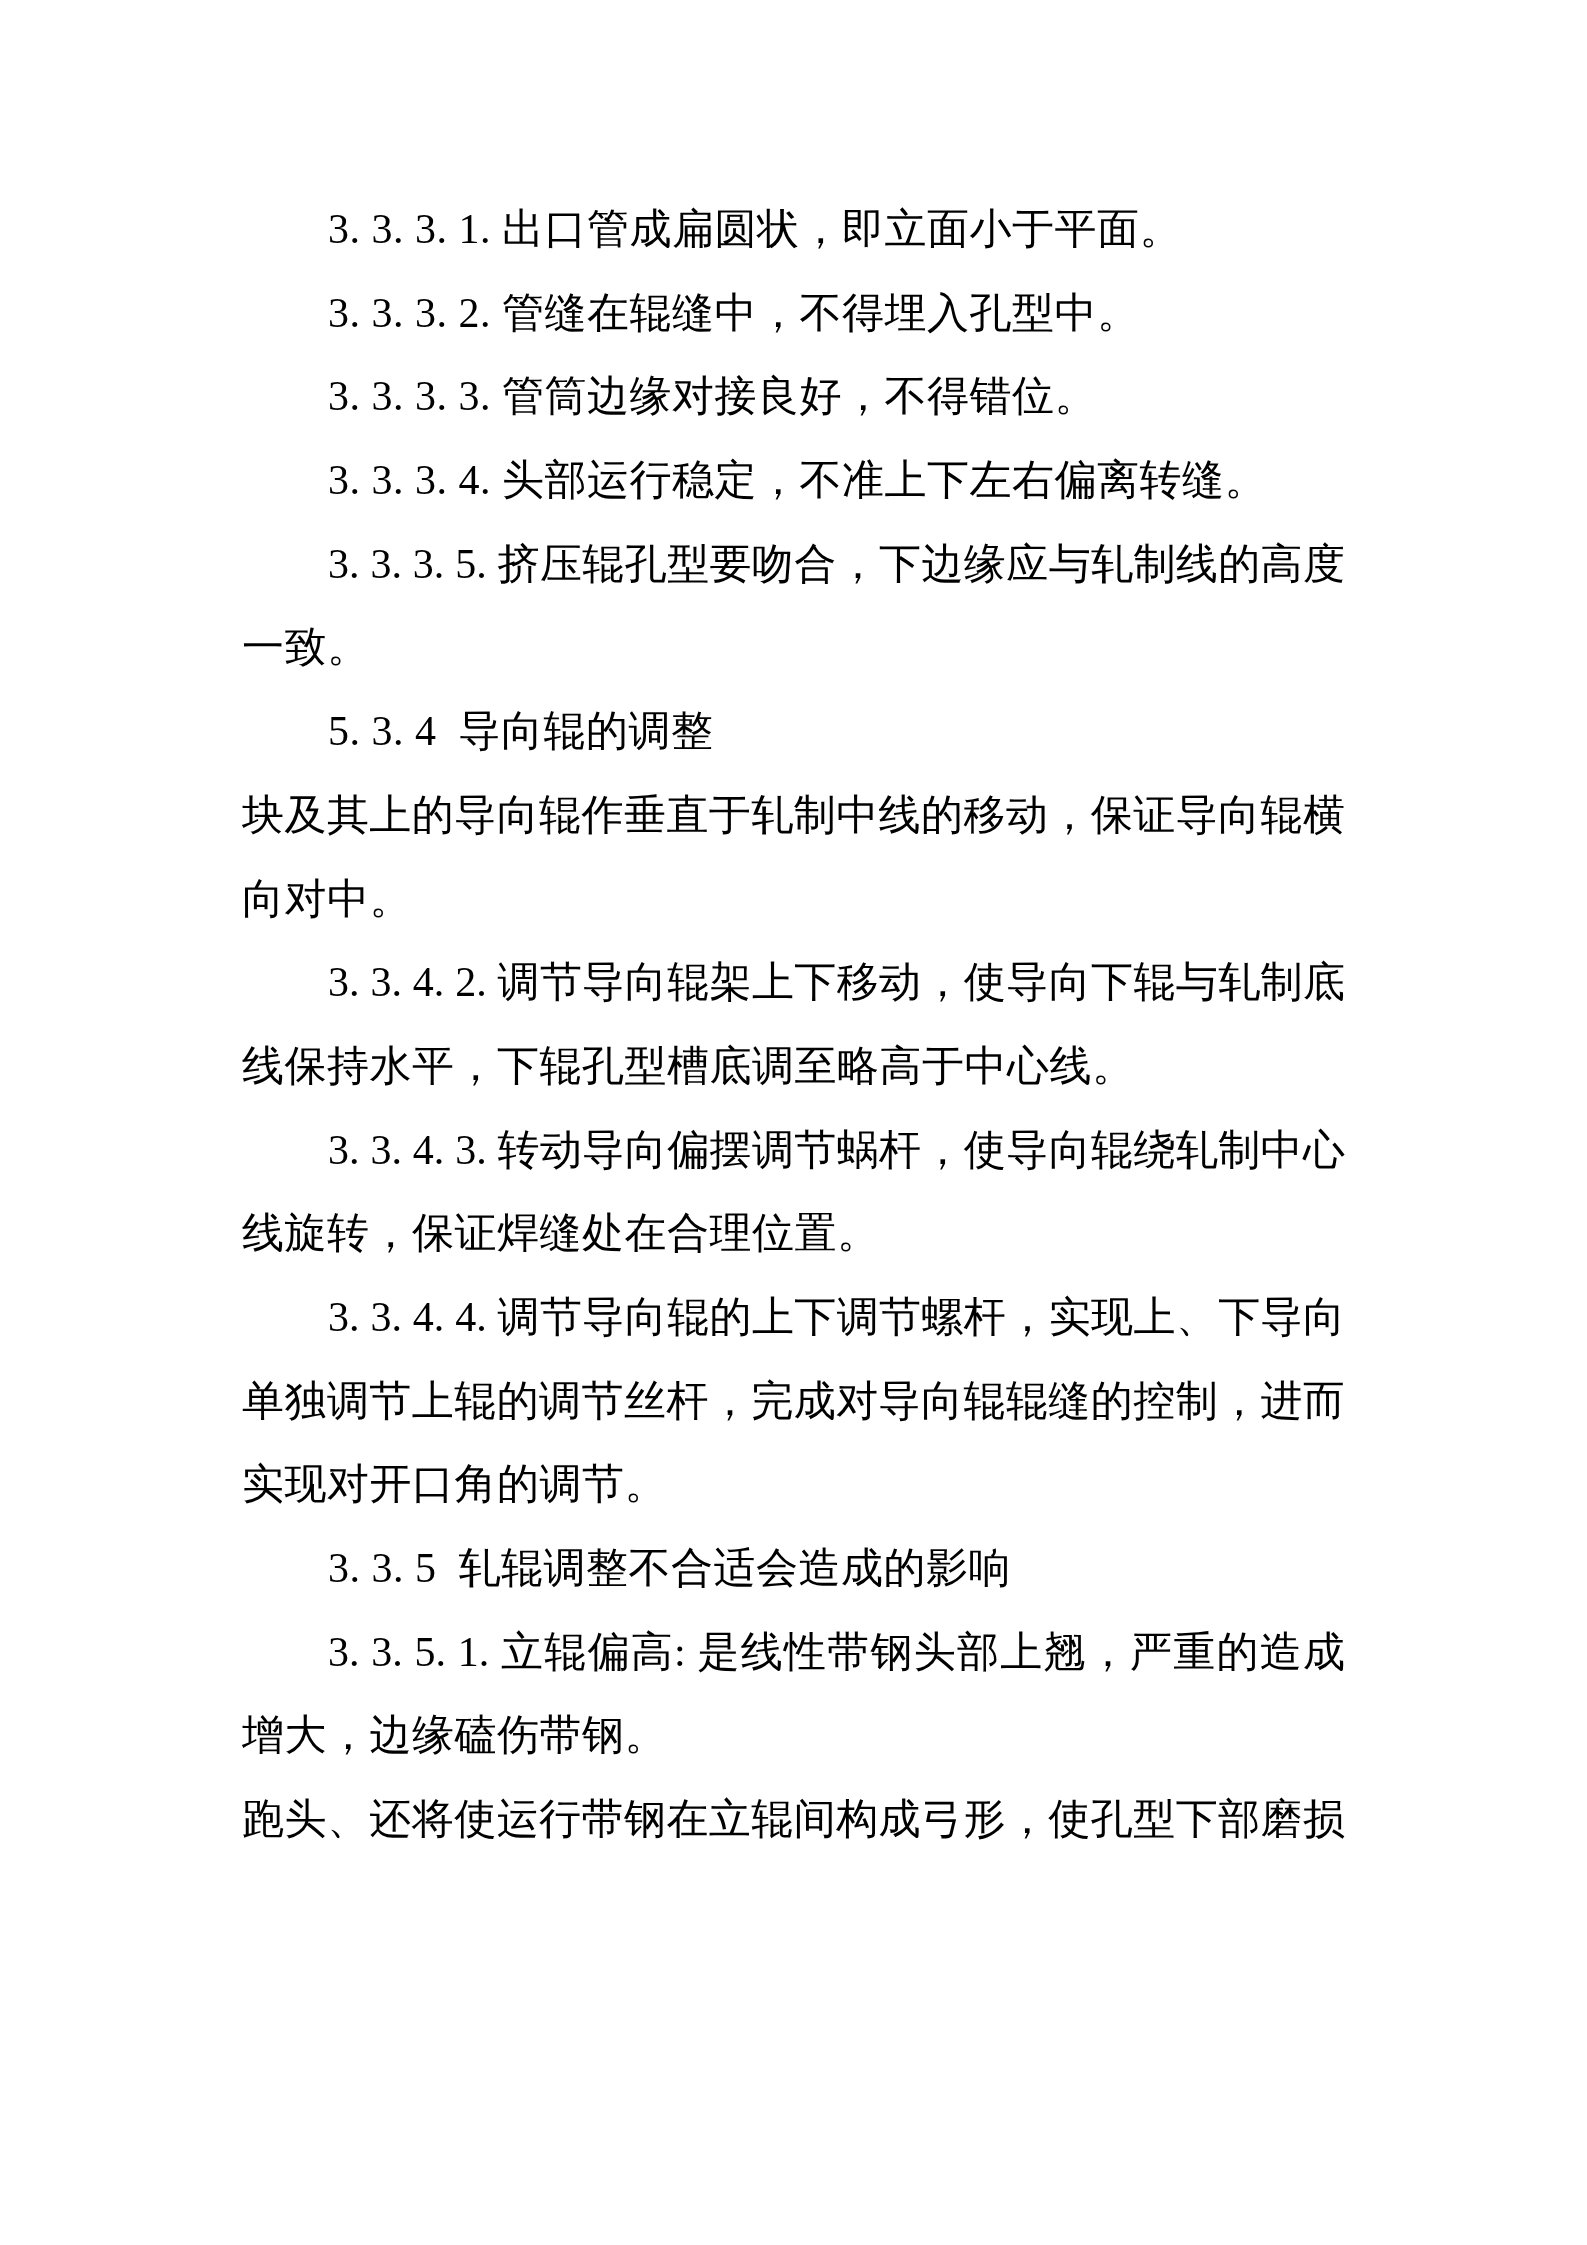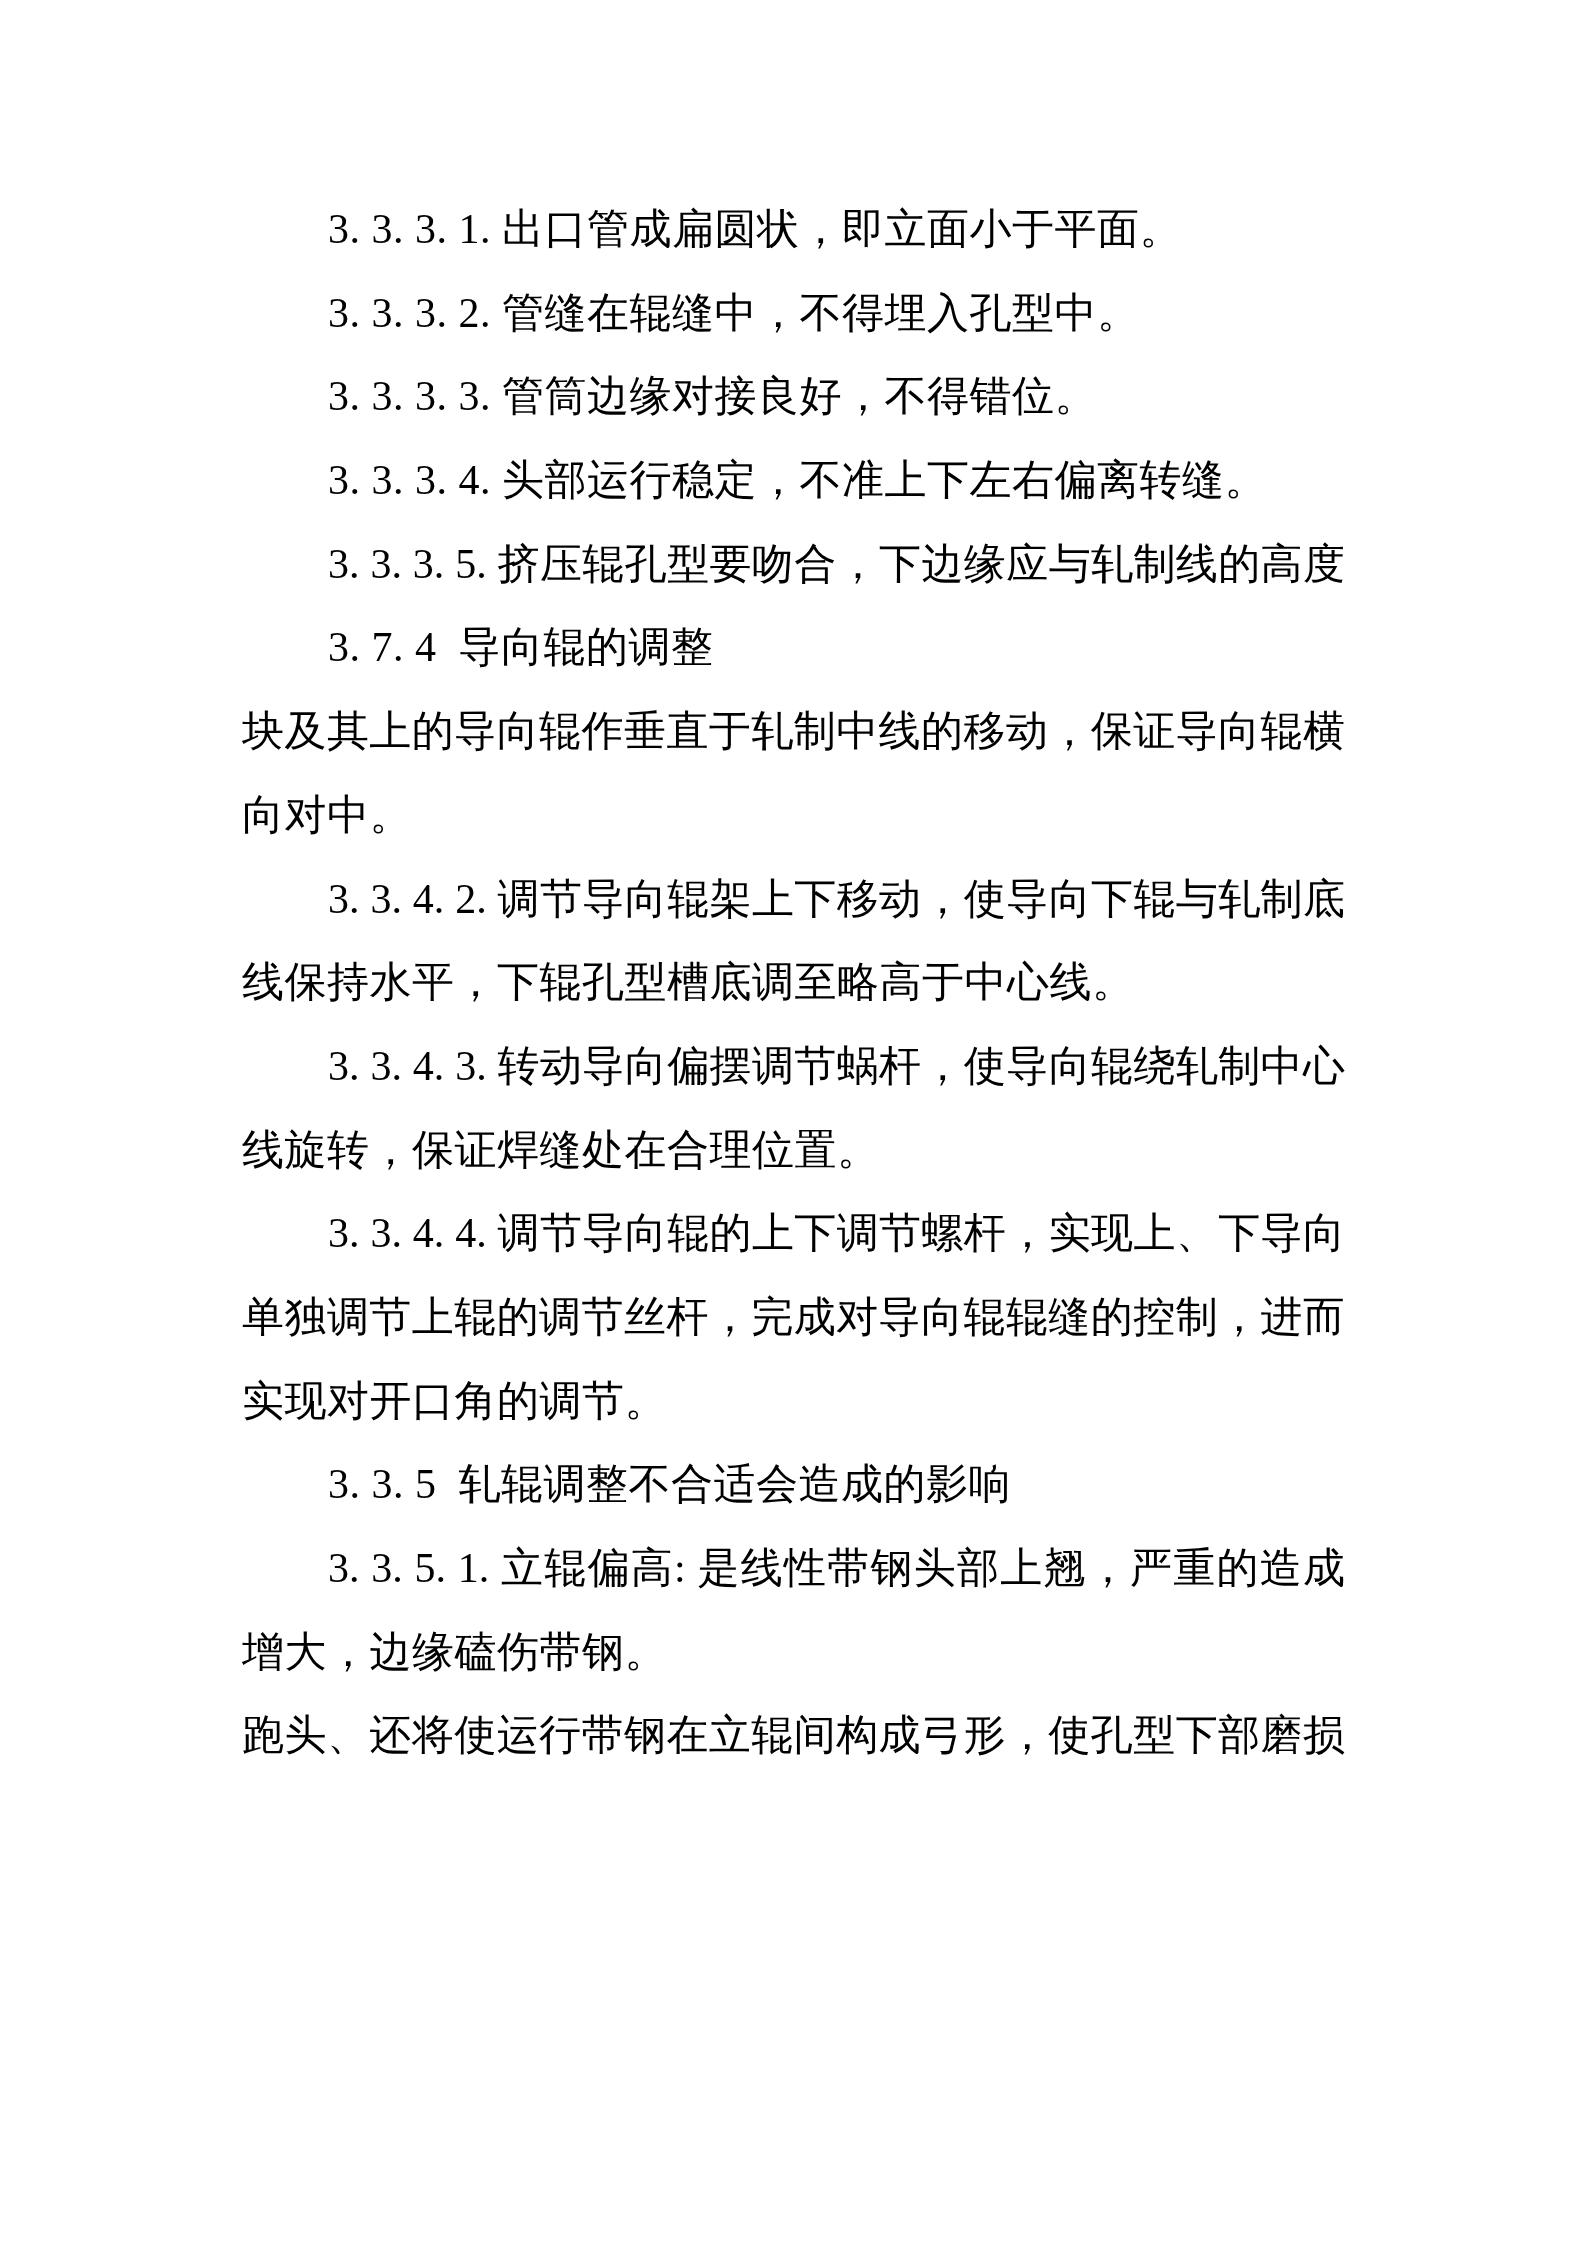--- a/index.html
+++ b/index.html
@@ -47,21 +47,22 @@
 </head>
 <body>
 
 <div class="page">
   <div class="text-block">
     <div class="line indent">3. 3. 3. 1. 出口管成扁圆状，即立面小于平面。</div>
     <div class="line indent">3. 3. 3. 2. 管缝在辊缝中，不得埋入孔型中。</div>
     <div class="line indent">3. 3. 3. 3. 管筒边缘对接良好，不得错位。</div>
     <div class="line indent">3. 3. 3. 4. 头部运行稳定，不准上下左右偏离转缝。</div>
     <div class="line indent fill">3. 3. 3. 5. 挤压辊孔型要吻合，下边缘应与轧制线的高度</div>
-    <div class="line indent">3. 7. 4  导向辊的调整</div>
+    <div class="line">一致。</div>
+    <div class="line indent">5. 3. 4  导向辊的调整</div>
     <div class="line fill">块及其上的导向辊作垂直于轧制中线的移动，保证导向辊横</div>
     <div class="line">向对中。</div>
     <div class="line indent fill">3. 3. 4. 2. 调节导向辊架上下移动，使导向下辊与轧制底</div>
     <div class="line">线保持水平，下辊孔型槽底调至略高于中心线。</div>
     <div class="line indent fill">3. 3. 4. 3. 转动导向偏摆调节蜗杆，使导向辊绕轧制中心</div>
     <div class="line">线旋转，保证焊缝处在合理位置。</div>
     <div class="line indent fill">3. 3. 4. 4. 调节导向辊的上下调节螺杆，实现上、下导向</div>
     <div class="line fill">单独调节上辊的调节丝杆，完成对导向辊辊缝的控制，进而</div>
     <div class="line">实现对开口角的调节。</div>
     <div class="line indent">3. 3. 5  轧辊调整不合适会造成的影响</div>

